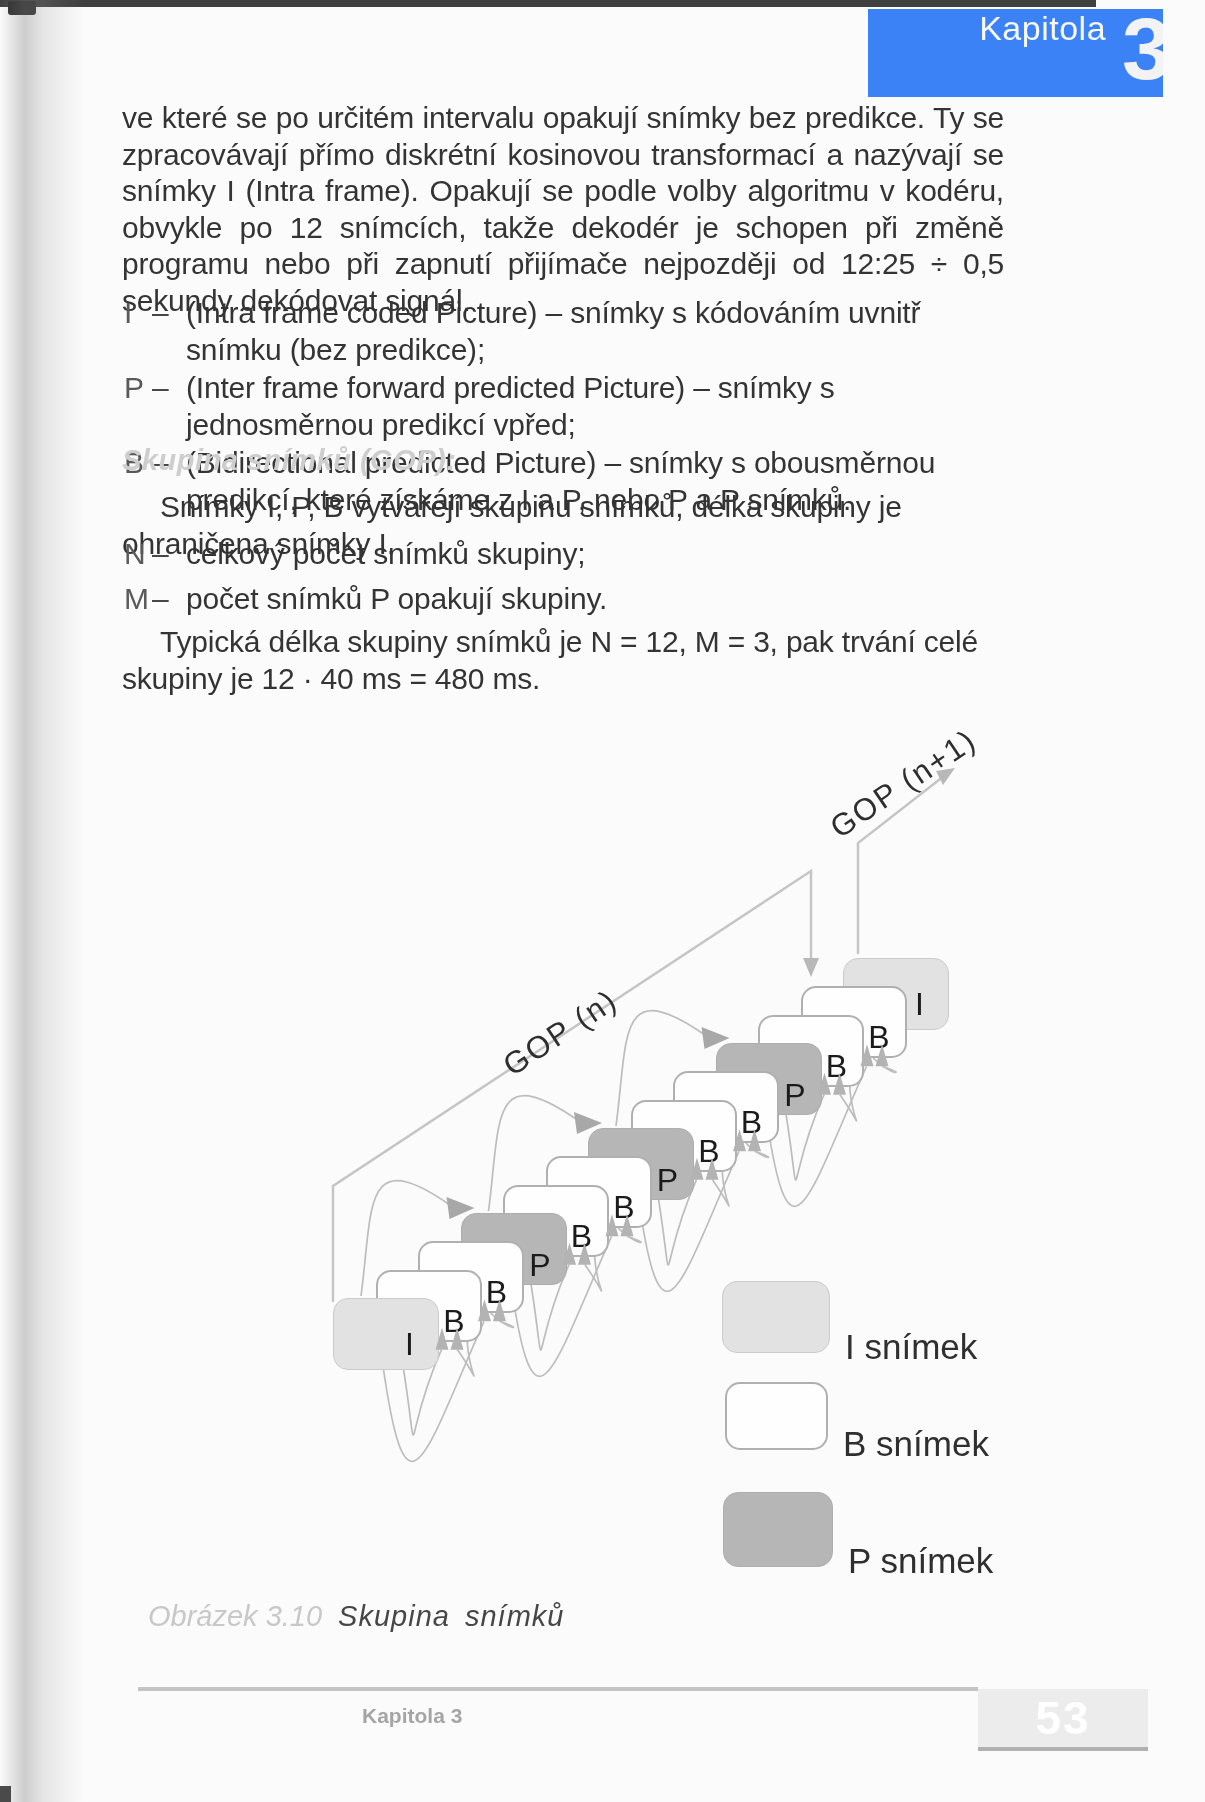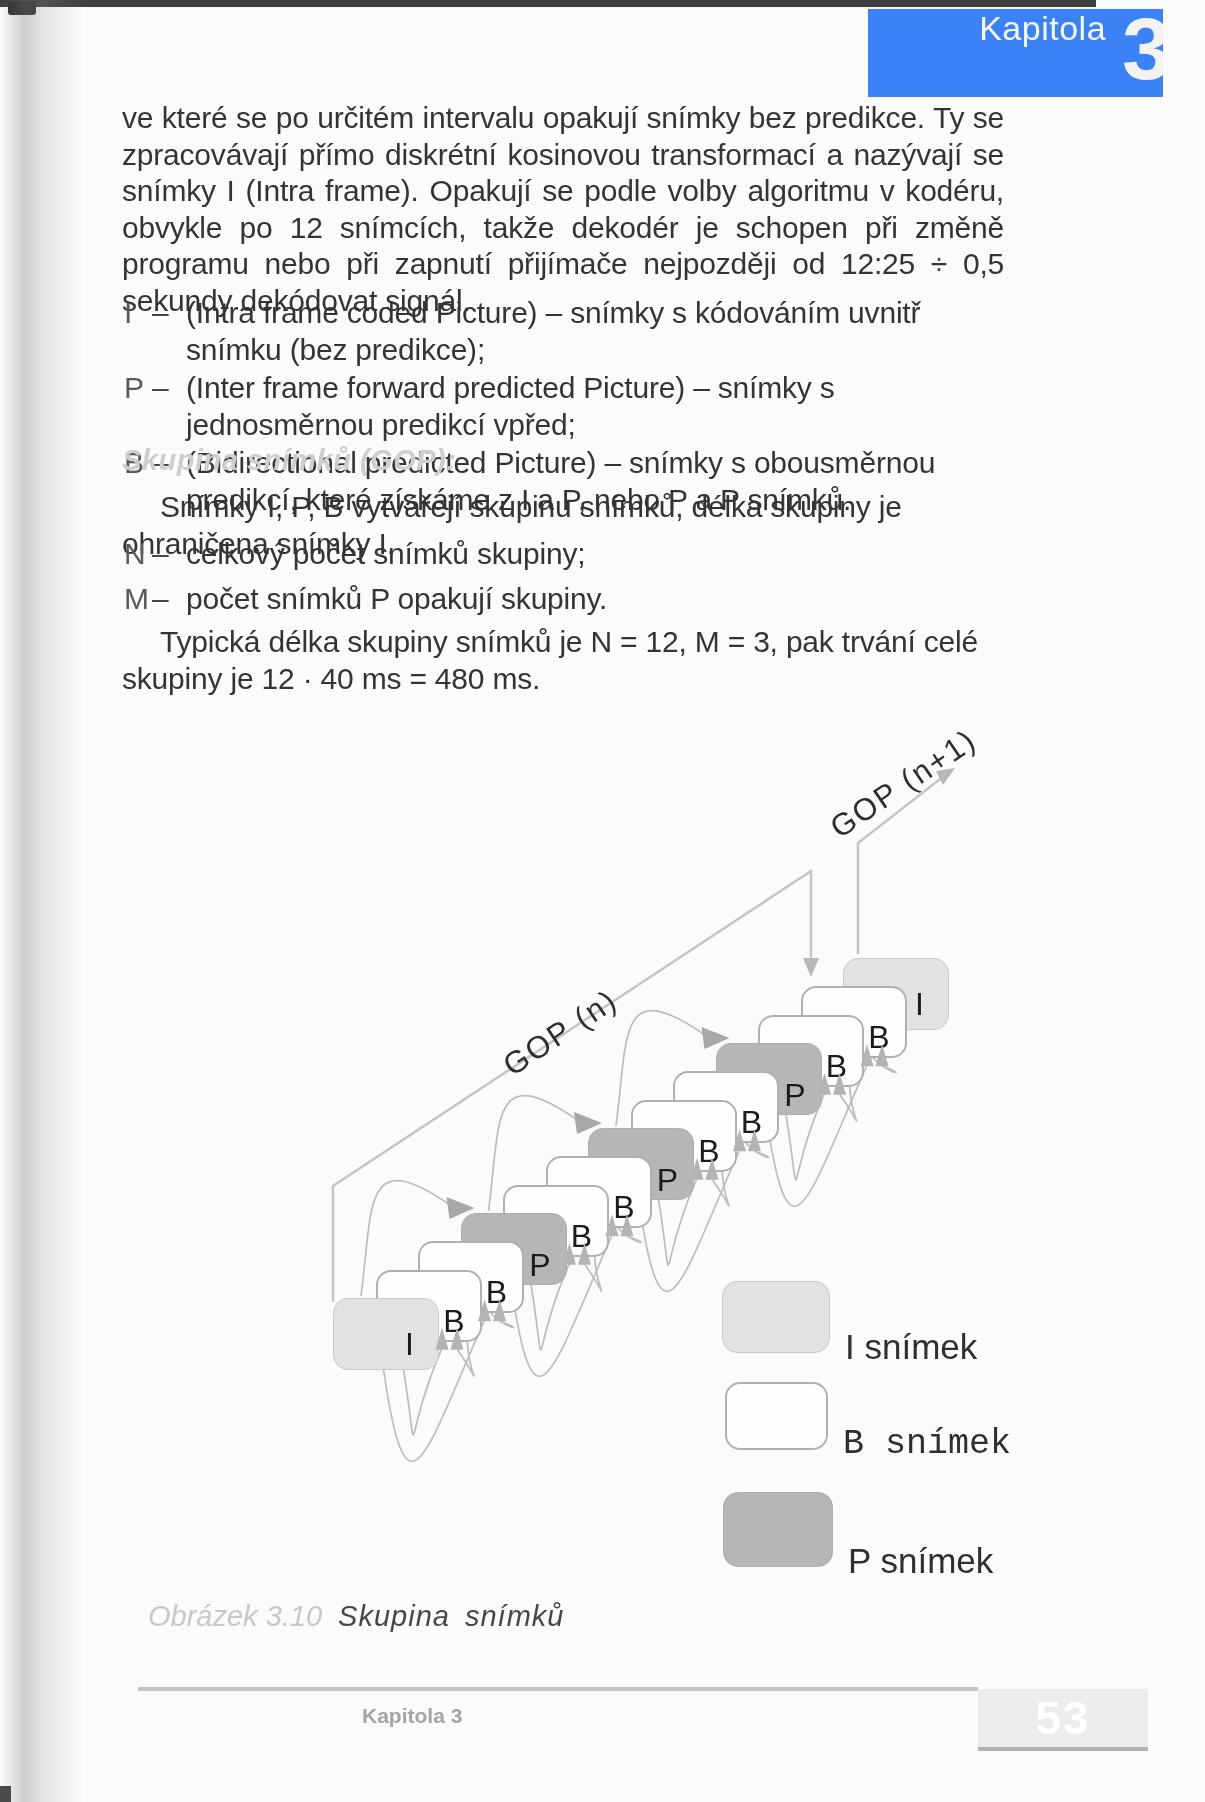--- a/index.html
+++ b/index.html
@@ -209,21 +209,21 @@
       <polygon points="955,768 943,785 936,771" fill="#b8b8b8"></polygon>
     </svg>
 
   <div id="gopn" class="gop-label">GOP (n)</div>
   <div id="gopn1" class="gop-label">GOP (n+1)</div>
 
   <div id="legend">
       <div class="legend-box fI" style="left: 722px; top: 1281px; width: 108px; height: 72px;"></div>
       <div class="legend-label" style="left: 845px; top: 1327px;">I snímek</div>
       <div class="legend-box fB" style="left: 725px; top: 1382px; width: 103px; height: 68px;"></div>
-      <div class="legend-label" style="left: 843px; top: 1424px; font-family: Liberation Mono, monospace;">B snímek</div>
+      <div class="legend-label" style="left: 843px; top: 1424px;">B snímek</div>
       <div class="legend-box fP" style="left: 723px; top: 1492px; width: 110px; height: 75px;"></div>
       <div class="legend-label" style="left: 848px; top: 1541px;">P snímek</div>
     </div>
 
   <div class="caption">
     <span class="cap-num">Obrázek 3.10</span><span class="cap-text">Skupina snímků</span>
   </div>
 
   <div class="footer-rule"></div>
   <div class="footer-chapter">Kapitola 3</div>

